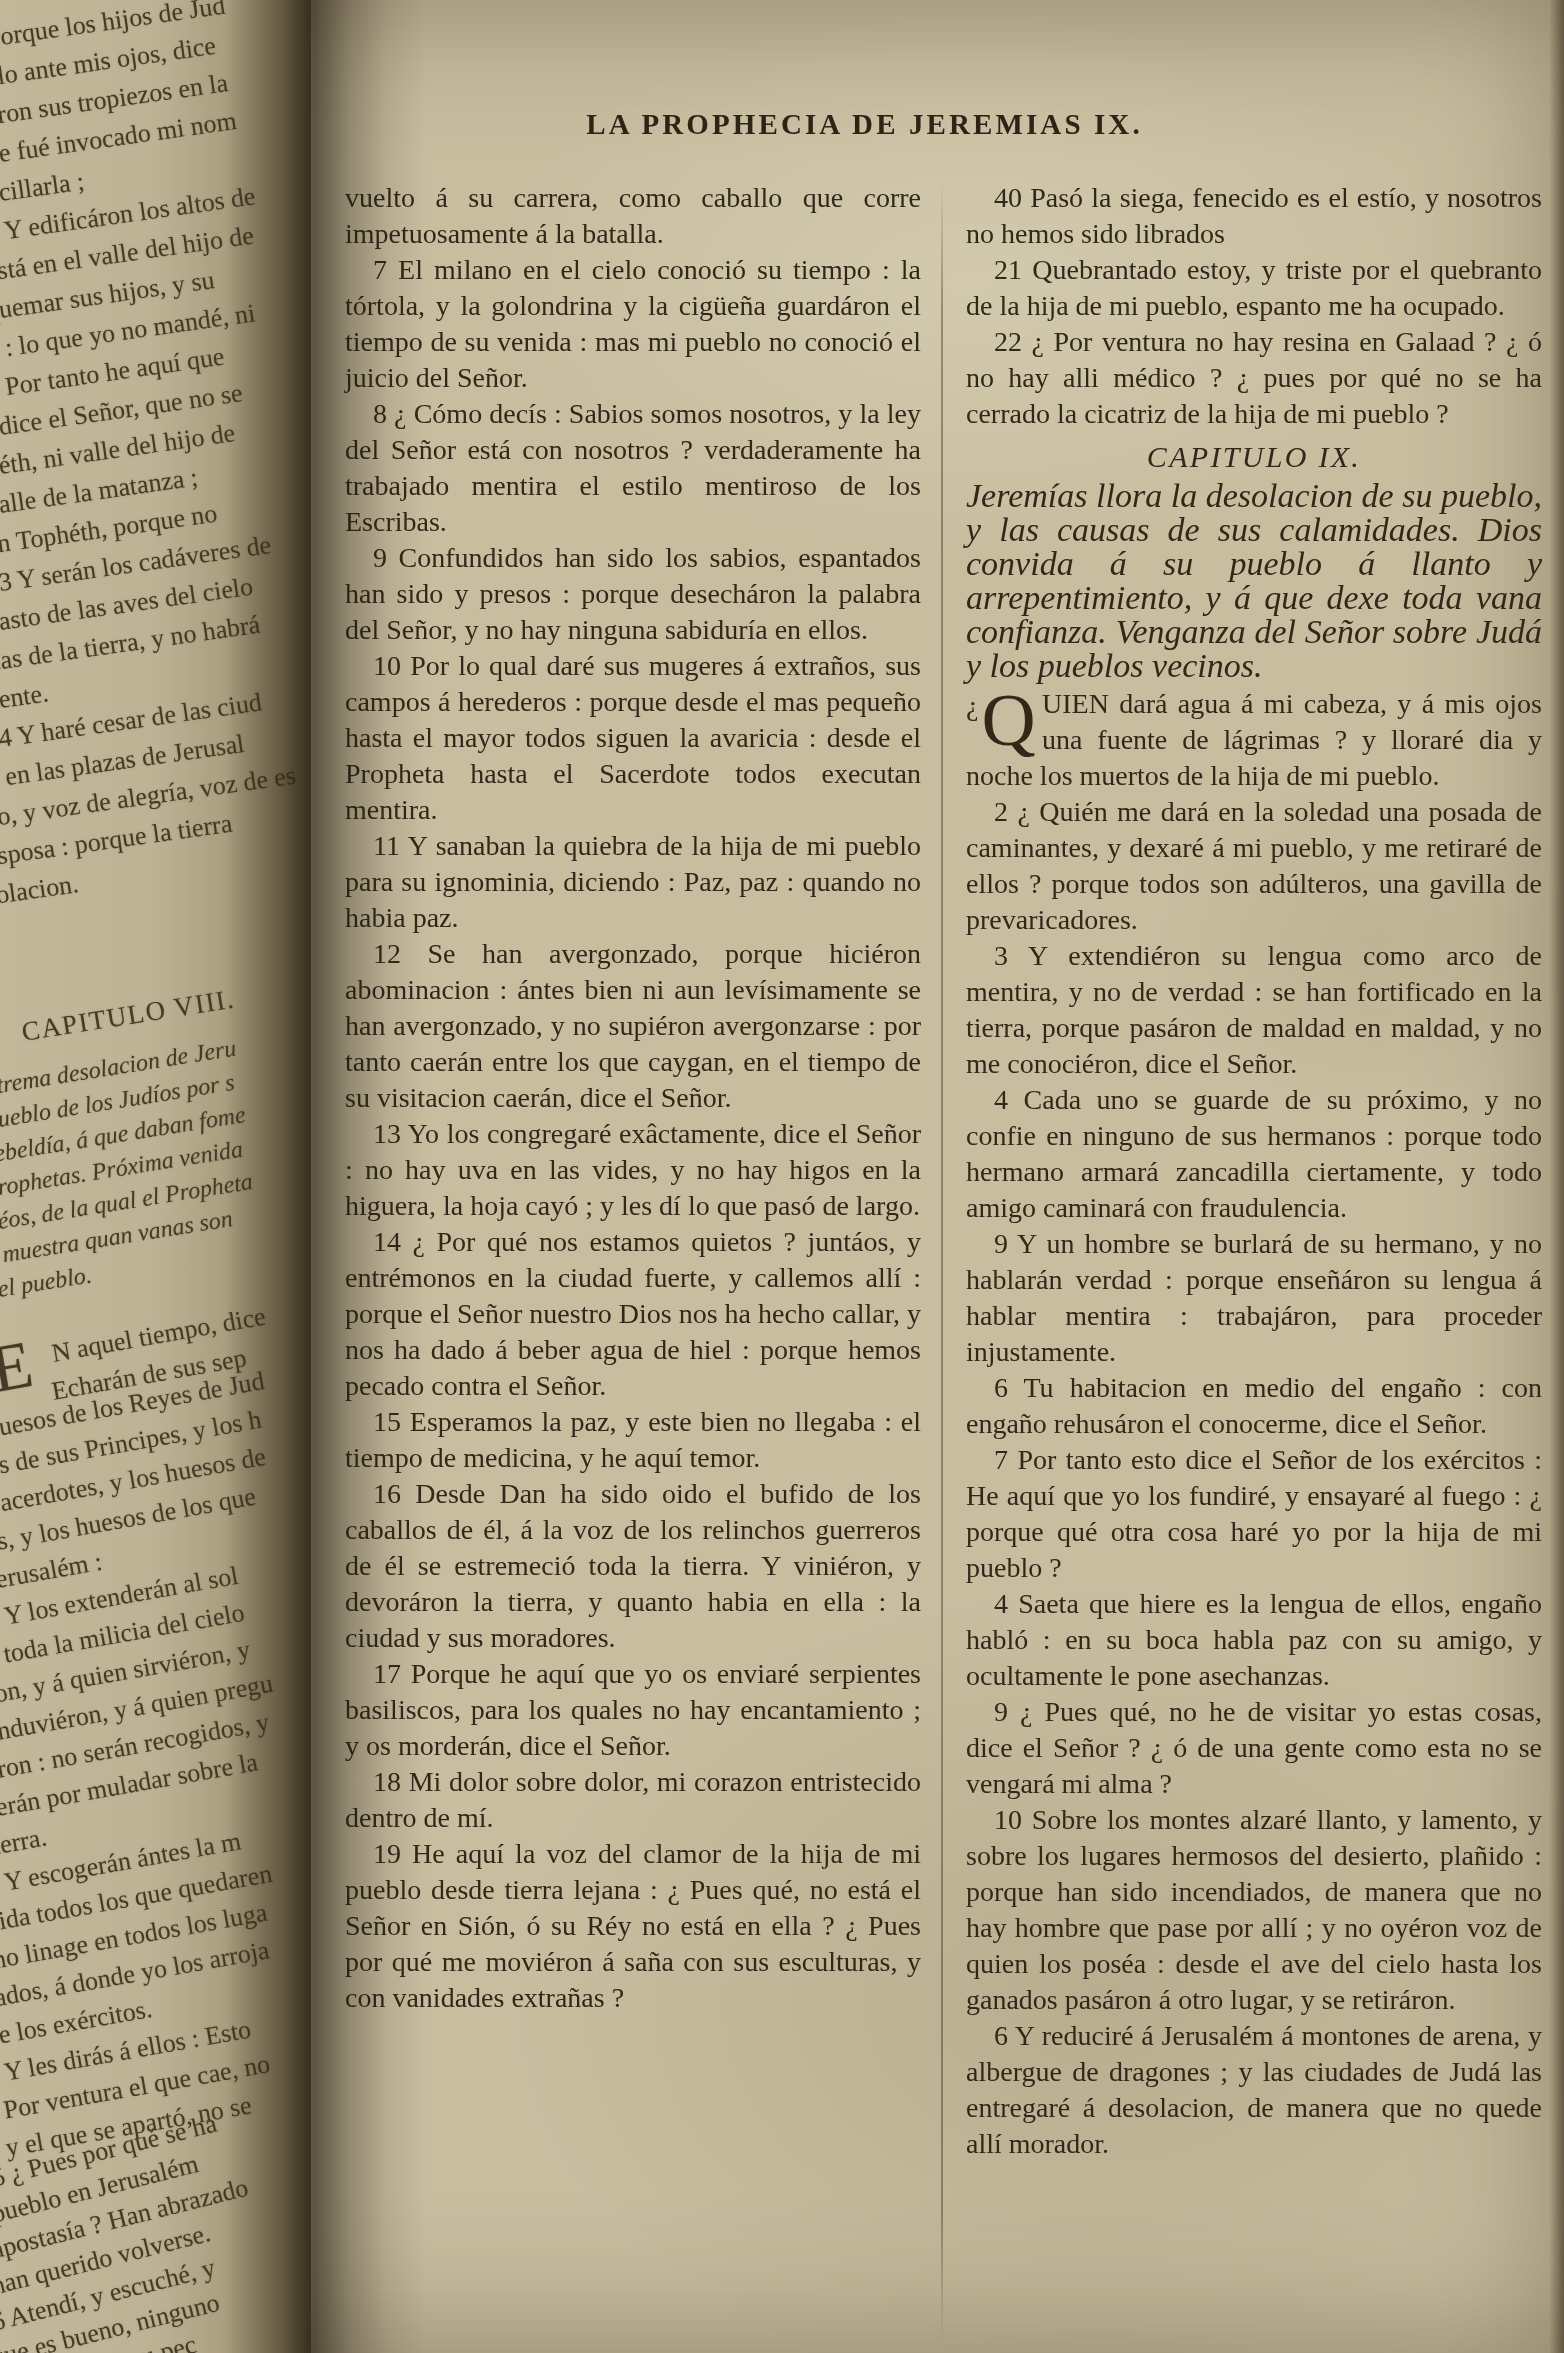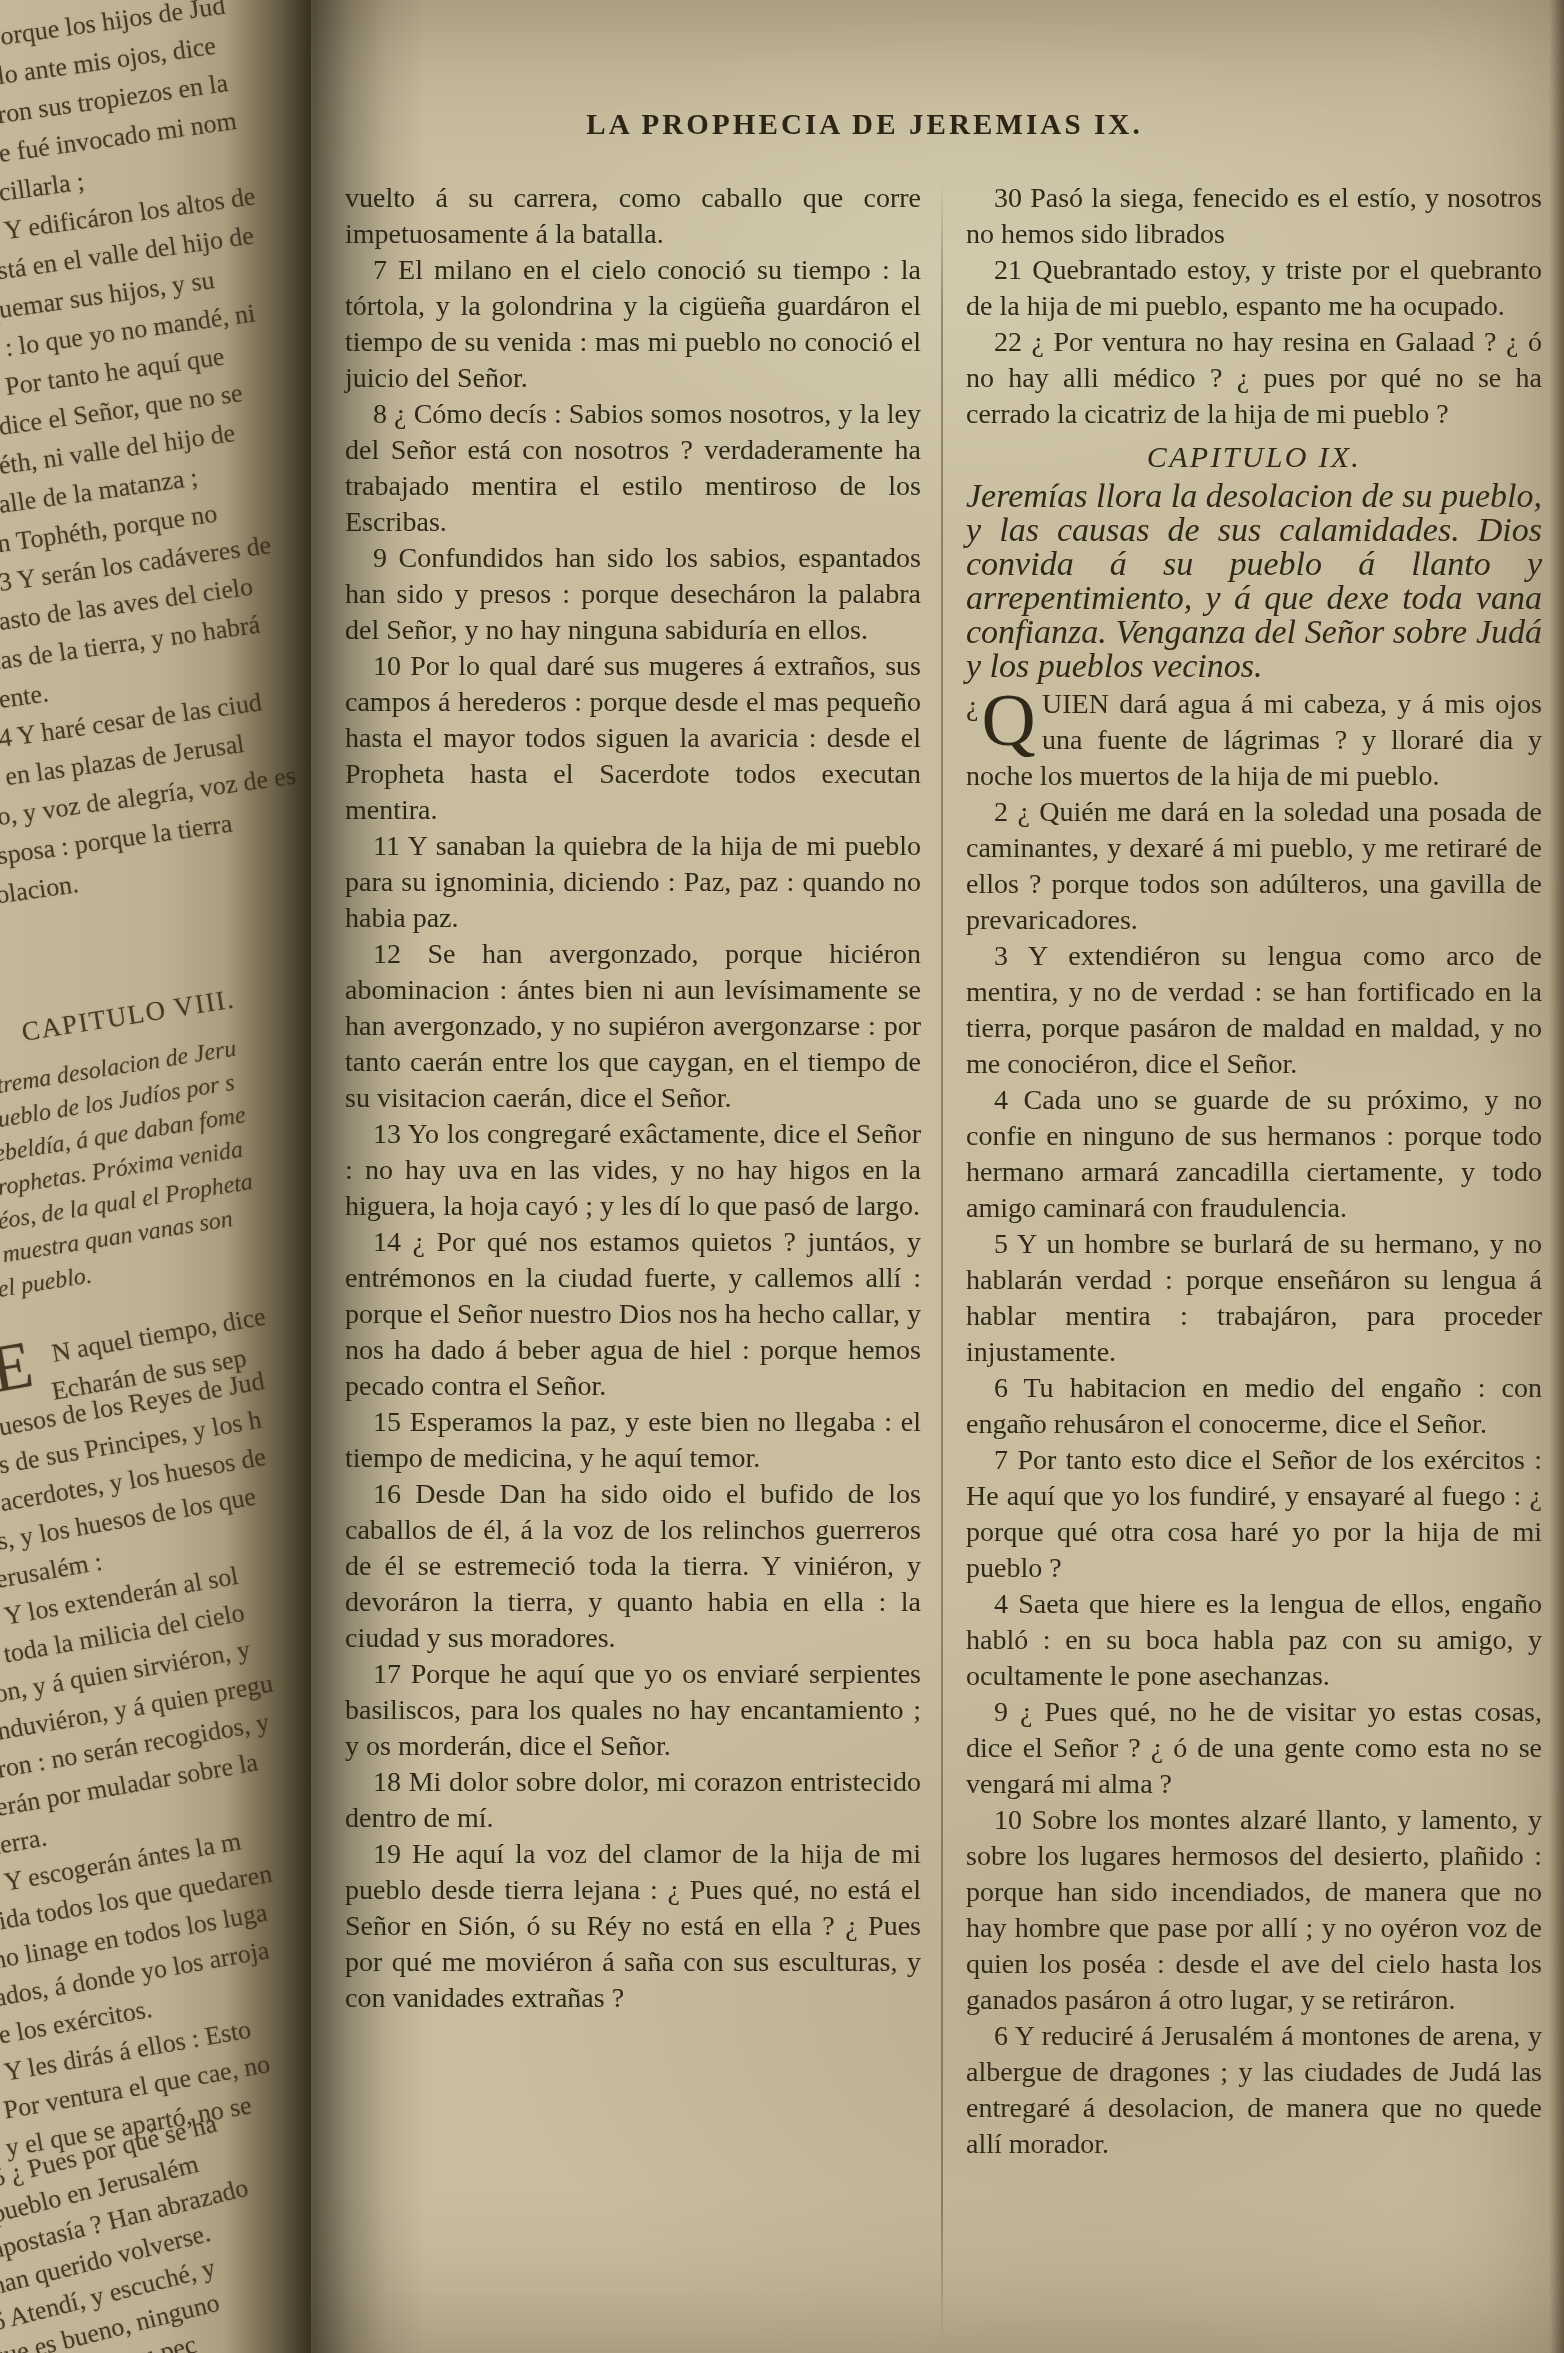--- a/index.html
+++ b/index.html
@@ -285,21 +285,21 @@
 
         <p class="verse">18 Mi dolor sobre dolor, mi corazon entristecido dentro de mí.</p>
 
         <p class="verse">19 He aquí la voz del clamor de la hija de mi pueblo desde tierra lejana : ¿ Pues qué, no está el Señor en Sión, ó su Réy no está en ella ? ¿ Pues por qué me moviéron á saña con sus esculturas, y con vanidades extrañas ?</p>
       </div>
 
     <div class="col col-right">
 
       <div>
 
-          <p class="verse">30 Pasó la siega, fenecido es el estío, y nosotros no hemos sido librados</p>
+          <p class="verse">40 Pasó la siega, fenecido es el estío, y nosotros no hemos sido librados</p>
 
           <p class="verse">21 Quebrantado estoy, y triste por el quebranto de la hija de mi pueblo, espanto me ha ocupado.</p>
 
           <p class="verse">22 ¿ Por ventura no hay resina en Galaad ? ¿ ó no hay alli médico ? ¿ pues por qué no se ha cerrado la cicatriz de la hija de mi pueblo ?</p>
         </div>
 
       <h2 class="chapter-heading">CAPITULO IX.</h2>
 
       <p class="chapter-summary">Jeremías llora la desolacion de su pueblo, y las causas de sus calamidades. Dios convida á su pueblo á llanto y arrepentimiento, y á que dexe toda vana confianza. Venganza del Señor sobre Judá y los pueblos vecinos.</p>
 
@@ -311,21 +311,21 @@
       </p>
 
       <div>
 
           <p class="verse">2 ¿ Quién me dará en la soledad una posada de caminantes, y dexaré á mi pueblo, y me retiraré de ellos ? porque todos son adúlteros, una gavilla de prevaricadores.</p>
 
           <p class="verse">3 Y extendiéron su lengua como arco de mentira, y no de verdad : se han fortificado en la tierra, porque pasáron de maldad en maldad, y no me conociéron, dice el Señor.</p>
 
           <p class="verse">4 Cada uno se guarde de su próximo, y no confie en ninguno de sus hermanos : porque todo hermano armará zancadilla ciertamente, y todo amigo caminará con fraudulencia.</p>
 
-          <p class="verse">5 Y un hombre se burlará de su hermano, y no hablarán verdad : porque enseñáron su lengua á hablar mentira : trabajáron, para proceder injustamente.</p>
+          <p class="verse">9 Y un hombre se burlará de su hermano, y no hablarán verdad : porque enseñáron su lengua á hablar mentira : trabajáron, para proceder injustamente.</p>
 
           <p class="verse">6 Tu habitacion en medio del engaño : con engaño rehusáron el conocerme, dice el Señor.</p>
 
           <p class="verse">7 Por tanto esto dice el Señor de los exércitos : He aquí que yo los fundiré, y ensayaré al fuego : ¿ porque qué otra cosa haré yo por la hija de mi pueblo ?</p>
 
           <p class="verse">4 Saeta que hiere es la lengua de ellos, engaño habló : en su boca habla paz con su amigo, y ocultamente le pone asechanzas.</p>
 
           <p class="verse">9 ¿ Pues qué, no he de visitar yo estas cosas, dice el Señor ? ¿ ó de una gente como esta no se vengará mi alma ?</p>
 
           <p class="verse">10 Sobre los montes alzaré llanto, y lamento, y sobre los lugares hermosos del desierto, plañido : porque han sido incendiados, de manera que no hay hombre que pase por allí ; y no oyéron voz de quien los poséa : desde el ave del cielo hasta los ganados pasáron á otro lugar, y se retiráron.</p>

